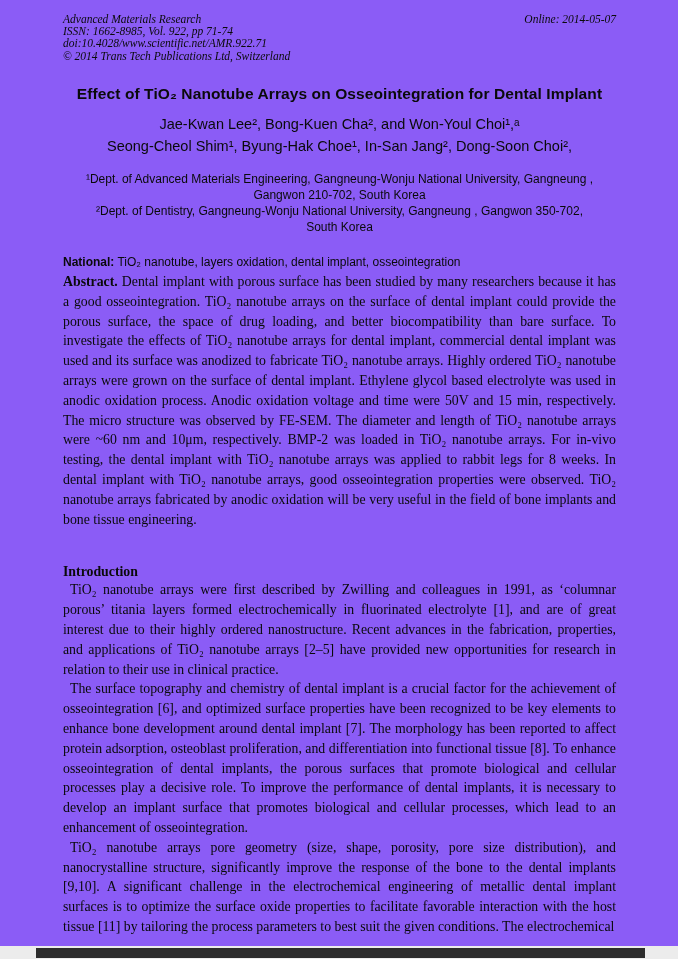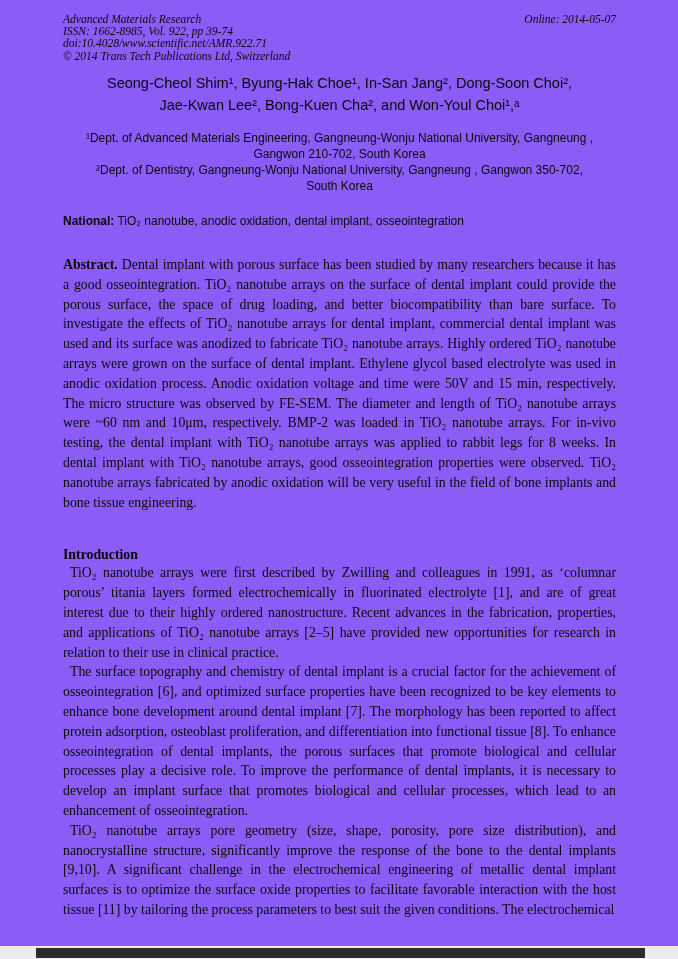--- a/index.html
+++ b/index.html
@@ -63,21 +63,21 @@
     font-size: 12px;
     margin-top: 19px;
   }
   .keywords b { font-weight: bold; }
   
   .body-text {
     font-size: 13.8px;
     line-height: 1.435;
     text-align: justify;
   }
-  .abstract { margin-top: 27px; }
+  .abstract { margin-top: 3px; }
   .abstract b { font-weight: bold; }
   .section-heading {
     font-weight: bold;
     font-size: 13.8px;
     margin-top: 35px;
   }
   .para { text-indent: 7px; }
   
   .bottom-strip {
     position: absolute;
@@ -96,38 +96,39 @@
 <body>
 
 <div class="page">
   <div class="content">
 
     <div class="journal-meta">
       <div class="row1">
         <span>Advanced Materials Research</span>
         <span>Online: 2014-05-07</span>
       </div>
-      <div>ISSN: 1662-8985, Vol. 922, pp 39-74</div>
+      <div>ISSN: 1662-8985, Vol. 922, pp 71-74</div>
       <div>doi:10.4028/www.scientific.net/AMR.922.71</div>
       <div>© 2014 Trans Tech Publications Ltd, Switzerland</div>
     </div>
 
+    <h1 class="paper-title">Effect of TiO₂ Nanotube Arrays on Osseointegration for Dental Implant</h1>
 
     <div class="authors">
+      <div>Jae-Kwan Lee², Bong-Kuen Cha², and Won-Youl Choi¹,ᵃ</div>
       <div>Seong-Cheol Shim¹, Byung-Hak Choe¹, In-San Jang², Dong-Soon Choi²,</div>
-      <div>Jae-Kwan Lee², Bong-Kuen Cha², and Won-Youl Choi¹,ᵃ</div>
     </div>
 
     <div class="affiliations">
       <div class="aff">¹Dept. of Advanced Materials Engineering, Gangneung-Wonju National University, Gangneung , Gangwon 210-702, South Korea</div>
       <div class="aff">²Dept. of Dentistry, Gangneung-Wonju National University, Gangneung , Gangwon 350-702, South Korea</div>
     </div>
 
     <div class="keywords">
-      <b>National:</b><span> TiO₂ nanotube, anodic oxidation, dental implant, osseointegration</span>
+      <b>National:</b><span> TiO₂ nanotube, layers oxidation, dental implant, osseointegration</span>
     </div>
 
     <p class="body-text abstract">
       <b>Abstract.</b><span> Dental implant with porous surface has been studied by many researchers because it has a good osseointegration. TiO₂ nanotube arrays on the surface of dental implant could provide the porous surface, the space of drug loading, and better biocompatibility than bare surface. To investigate the effects of TiO₂ nanotube arrays for dental implant, commercial dental implant was used and its surface was anodized to fabricate TiO₂ nanotube arrays. Highly ordered TiO₂ nanotube arrays were grown on the surface of dental implant. Ethylene glycol based electrolyte was used in anodic oxidation process. Anodic oxidation voltage and time were 50V and 15 min, respectively. The micro structure was observed by FE-SEM. The diameter and length of TiO₂ nanotube arrays were ~60 nm and 10μm, respectively. BMP-2 was loaded in TiO₂ nanotube arrays. For in-vivo testing, the dental implant with TiO₂ nanotube arrays was applied to rabbit legs for 8 weeks. In dental implant with TiO₂ nanotube arrays, good osseointegration properties were observed. TiO₂ nanotube arrays fabricated by anodic oxidation will be very useful in the field of bone implants and bone tissue engineering.</span>
     </p>
 
     <h2 class="section-heading">Introduction</h2>
 
     <p class="body-text para">TiO₂ nanotube arrays were first described by Zwilling and colleagues in 1991, as ‘columnar porous’ titania layers formed electrochemically in fluorinated electrolyte [1], and are of great interest due to their highly ordered nanostructure. Recent advances in the fabrication, properties, and applications of TiO₂ nanotube arrays [2–5] have provided new opportunities for research in relation to their use in clinical practice.</p>
     <p class="body-text para">The surface topography and chemistry of dental implant is a crucial factor for the achievement of osseointegration [6], and optimized surface properties have been recognized to be key elements to enhance bone development around dental implant [7]. The morphology has been reported to affect protein adsorption, osteoblast proliferation, and differentiation into functional tissue [8]. To enhance osseointegration of dental implants, the porous surfaces that promote biological and cellular processes play a decisive role. To improve the performance of dental implants, it is necessary to develop an implant surface that promotes biological and cellular processes, which lead to an enhancement of osseointegration.</p>

